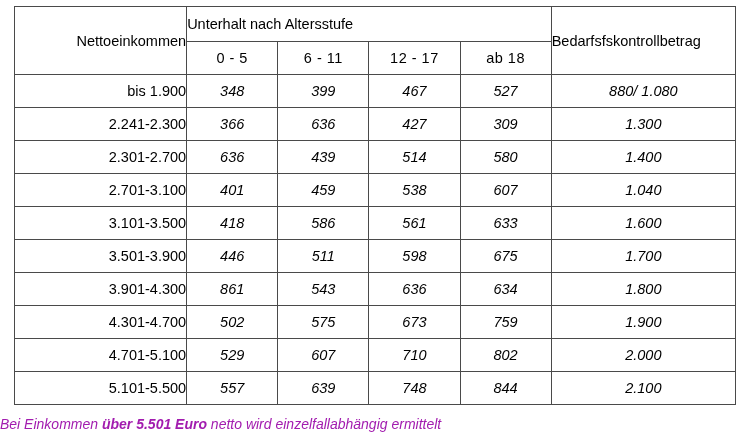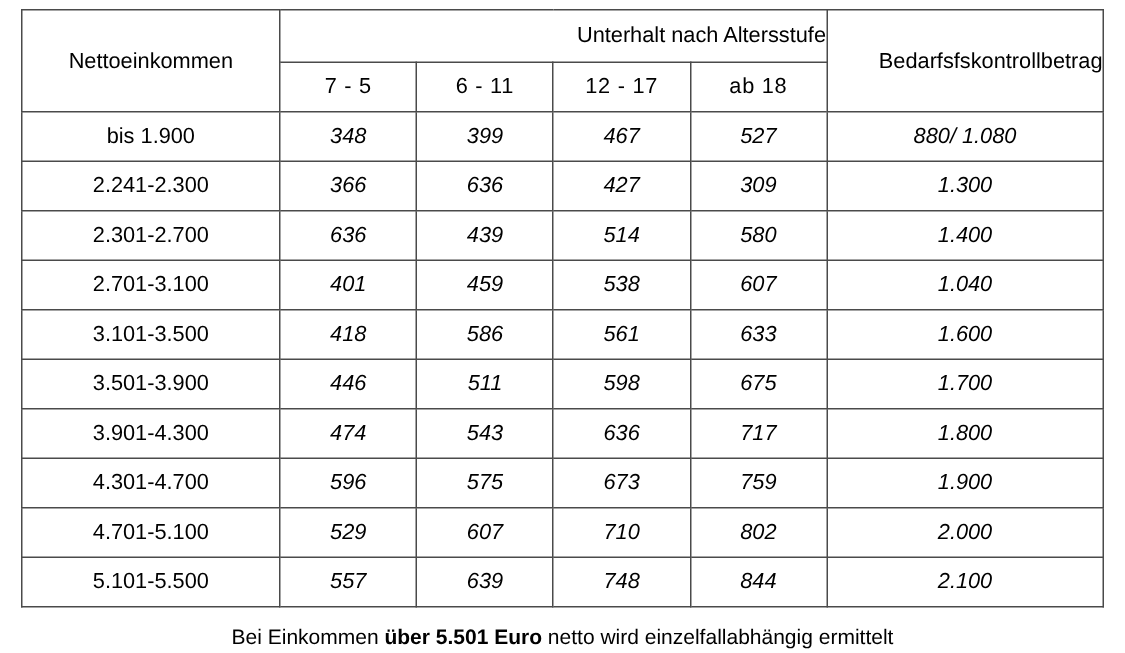--- a/index.html
+++ b/index.html
@@ -28,52 +28,52 @@
   }
   table.duesseldorf td, table.duesseldorf th {
     border: 1px solid #4a4a4a;
     font-weight: normal;
     font-size: 14.5px;
     padding: 0;
     vertical-align: middle;
   }
   .hdr-cell {
     height: 34px;
-    text-align: right;
+    text-align: left;
     font-size: 14.5px;
   }
   .hdr-left {
-    text-align: center;
+    text-align: right;
     padding-left: 8px;
     margin-top: 16px;
   }
   .sub-cell {
     height: 32px;
     text-align: center;
     font-weight: bold;
     font-size: 14.5px;
     letter-spacing: 0.5px;
   }
   .row-label {
     height: 32px;
-    text-align: center;
+    text-align: right;
     padding-left: 8px;
     font-size: 14.5px;
   }
   .row-val {
     height: 32px;
     text-align: center;
     font-size: 14.5px;
     font-style: italic;
   }
   .footnote {
-    text-align: center;
     font-size: 14px;
     margin-top: 11px;
-    color: #000000;
+    color: #a21caf;
+    font-style: italic;
   }
   .footnote b {
     font-weight: bold;
   }
   col.c-income { width: 170px; }
   col.c-age    { width: 90px; }
   col.c-bedarf { width: 182px; }
 </style>
 </head>
 <body>
@@ -89,21 +89,21 @@
       <col class="c-age">
       <col class="c-bedarf">
     </colgroup>
     <tbody>
       <tr>
         <td class="hdr-cell hdr-left" rowspan="2">Nettoeinkommen</td>
         <td class="hdr-cell" colspan="4">Unterhalt nach Altersstufe</td>
         <td class="hdr-cell" rowspan="2">Bedarfsfskontrollbetrag</td>
       </tr>
       <tr>
-        <td class="sub-cell">7 - 5</td>
+        <td class="sub-cell">0 - 5</td>
         <td class="sub-cell">6 - 11</td>
         <td class="sub-cell">12 - 17</td>
         <td class="sub-cell">ab 18</td>
       </tr>
 
       <tr>
         <td class="row-label">bis 1.900</td>
         <td class="row-val">348</td>
         <td class="row-val">399</td>
         <td class="row-val">467</td>
@@ -145,29 +145,29 @@
       <tr>
         <td class="row-label">3.501-3.900</td>
         <td class="row-val">446</td>
         <td class="row-val">511</td>
         <td class="row-val">598</td>
         <td class="row-val">675</td>
         <td class="row-val">1.700</td>
       </tr>
       <tr>
         <td class="row-label">3.901-4.300</td>
-        <td class="row-val">474</td>
+        <td class="row-val">861</td>
         <td class="row-val">543</td>
         <td class="row-val">636</td>
-        <td class="row-val">717</td>
+        <td class="row-val">634</td>
         <td class="row-val">1.800</td>
       </tr>
       <tr>
         <td class="row-label">4.301-4.700</td>
-        <td class="row-val">596</td>
+        <td class="row-val">502</td>
         <td class="row-val">575</td>
         <td class="row-val">673</td>
         <td class="row-val">759</td>
         <td class="row-val">1.900</td>
       </tr>
       <tr>
         <td class="row-label">4.701-5.100</td>
         <td class="row-val">529</td>
         <td class="row-val">607</td>
         <td class="row-val">710</td>

